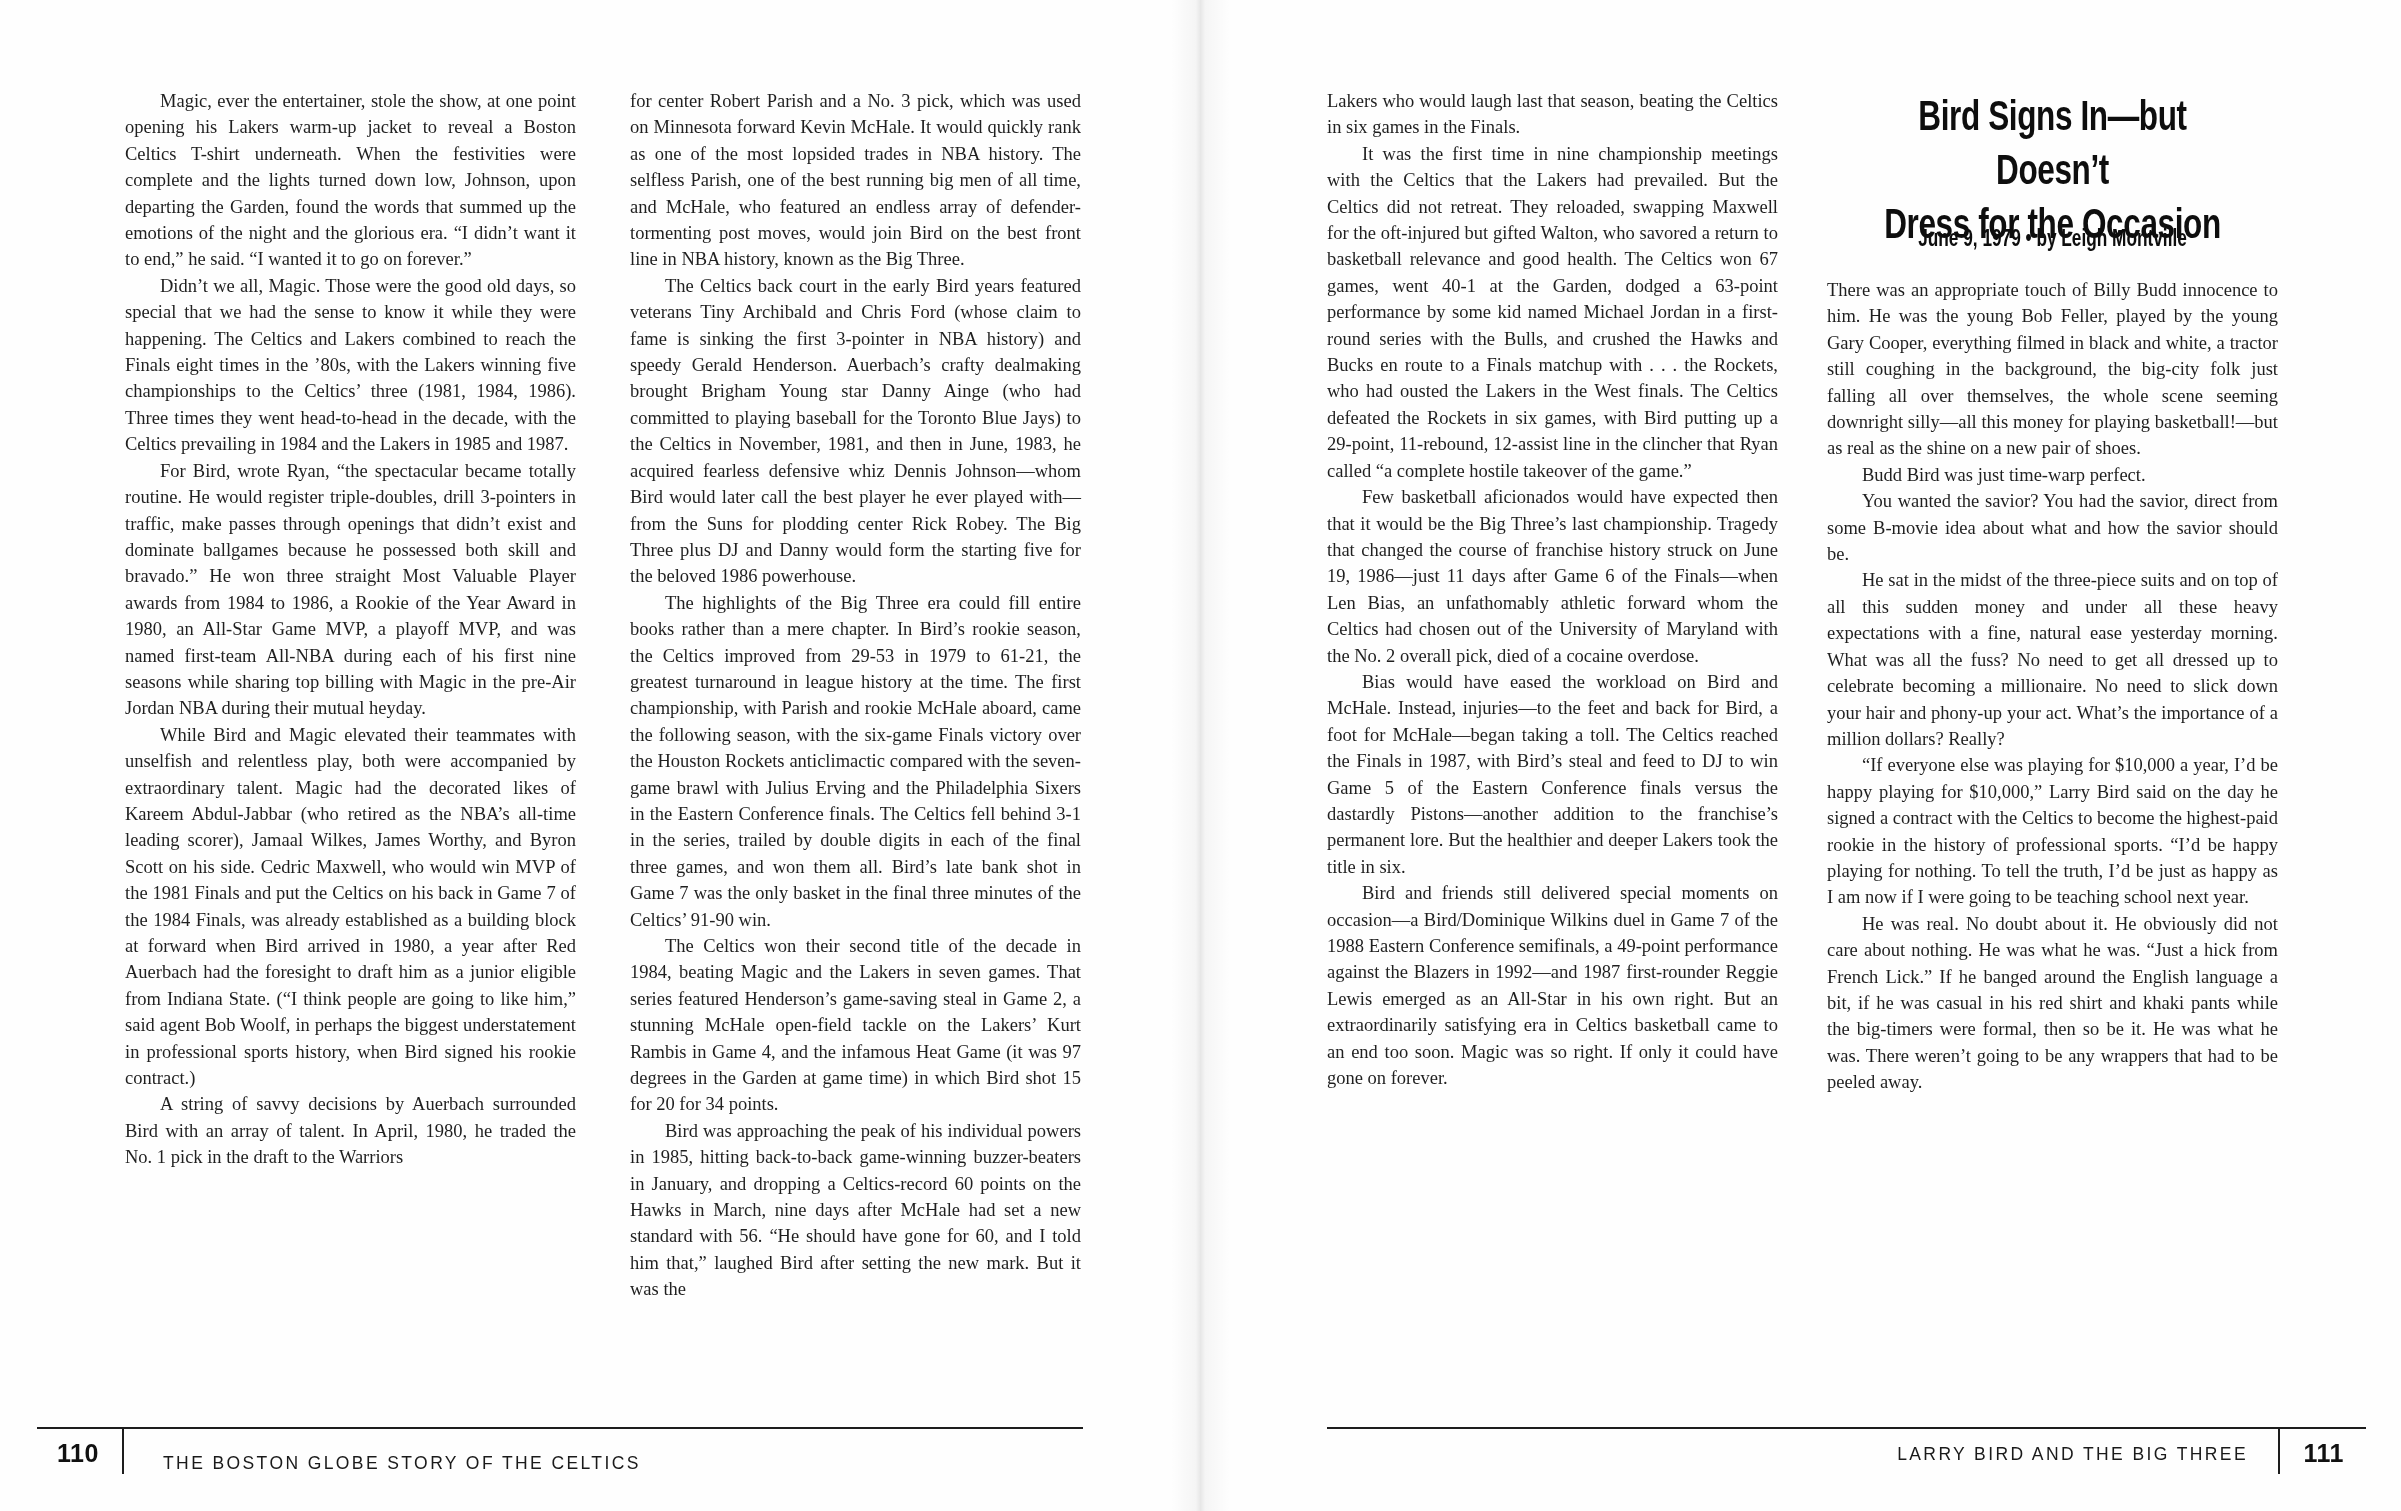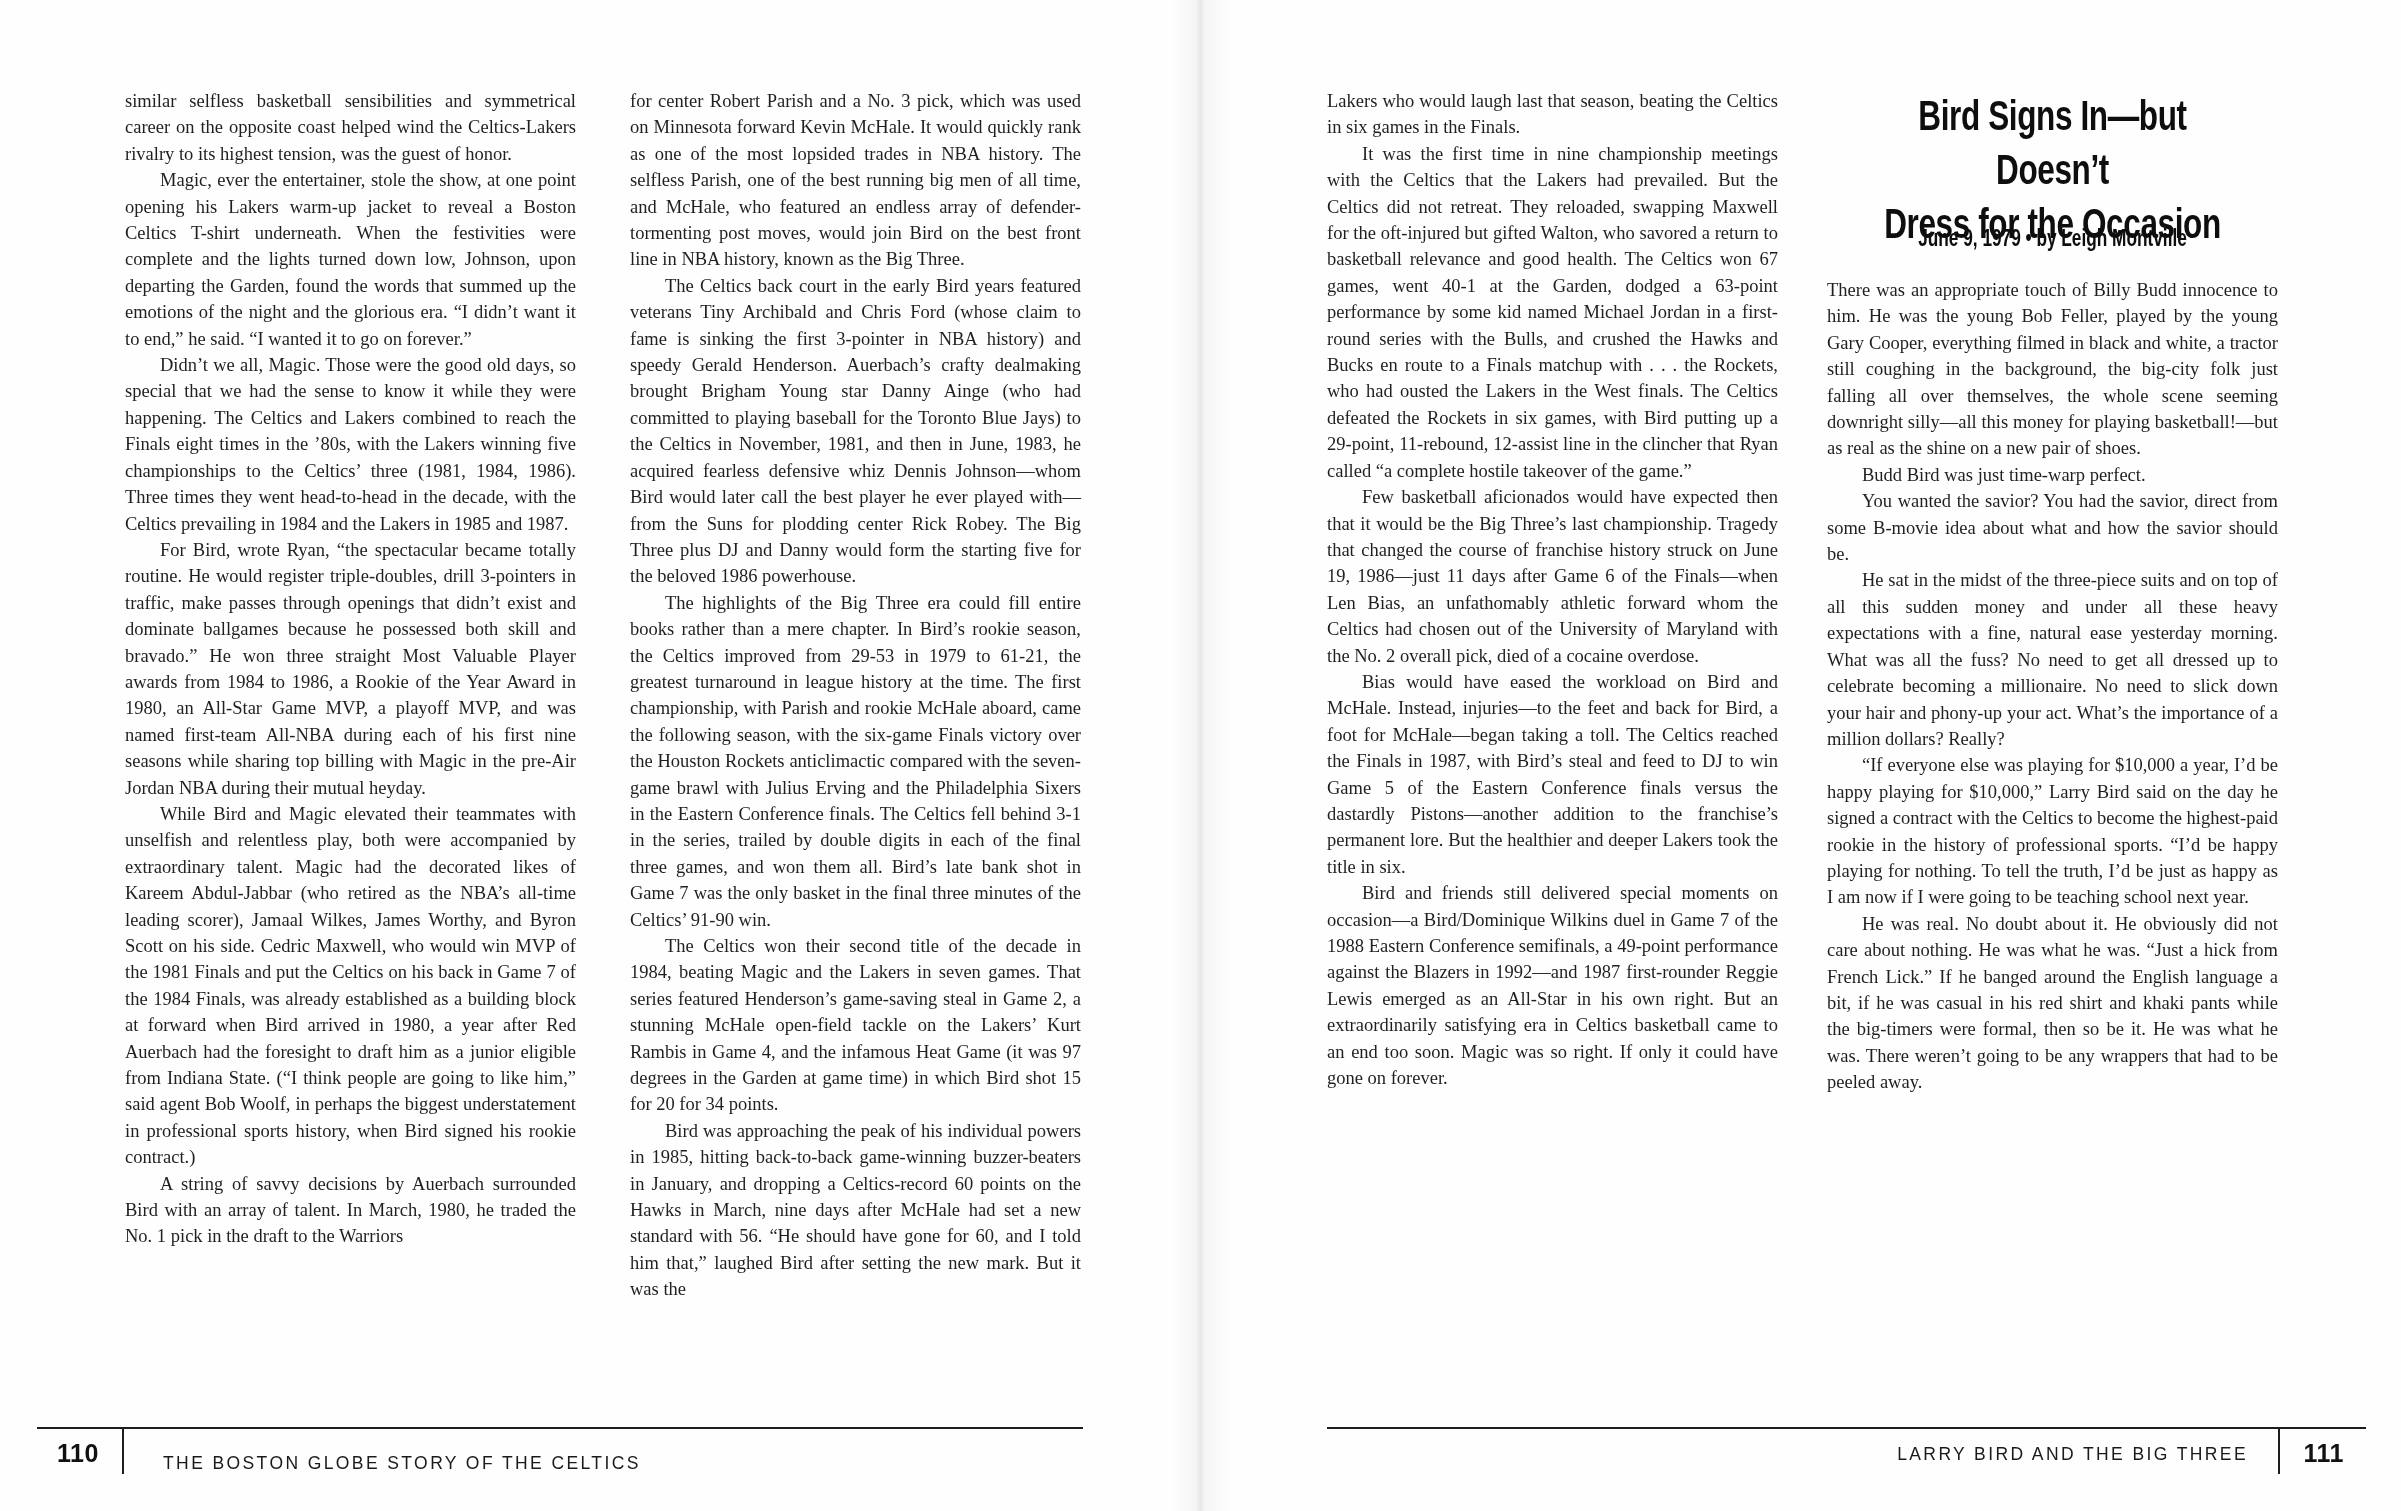--- a/index.html
+++ b/index.html
@@ -60,26 +60,25 @@
   .ft-left  { left:163px;margin-top:9px; }
   .ft-right { right:153px; }
 </style>
 </head>
 <body>
 
 <div class="spread">
 
   <div>
     <div class="col col-1">
-        <p class="para">similar selfless basketball sensibilities and symmetrical career on the opposite coast helped wind the Celtics-Lakers rivalry to its highest tension, was the guest of honor.</p>
         <p class="para indent">Magic, ever the entertainer, stole the show, at one point opening his Lakers warm-up jacket to reveal a Boston Celtics T-shirt underneath. When the festivities were complete and the lights turned down low, Johnson, upon departing the Garden, found the words that summed up the emotions of the night and the glorious era. “I didn’t want it to end,” he said. “I wanted it to go on forever.”</p>
         <p class="para indent">Didn’t we all, Magic. Those were the good old days, so special that we had the sense to know it while they were happening. The Celtics and Lakers combined to reach the Finals eight times in the ’80s, with the Lakers winning five championships to the Celtics’ three (1981, 1984, 1986). Three times they went head-to-head in the decade, with the Celtics prevailing in 1984 and the Lakers in 1985 and 1987.</p>
         <p class="para indent">For Bird, wrote Ryan, “the spectacular became totally routine. He would register triple-doubles, drill 3-pointers in traffic, make passes through openings that didn’t exist and dominate ballgames because he possessed both skill and bravado.” He won three straight Most Valuable Player awards from 1984 to 1986, a Rookie of the Year Award in 1980, an All-Star Game MVP, a playoff MVP, and was named first-team All-NBA during each of his first nine seasons while sharing top billing with Magic in the pre-Air Jordan NBA during their mutual heyday.</p>
         <p class="para indent">While Bird and Magic elevated their teammates with unselfish and relentless play, both were accompanied by extraordinary talent. Magic had the decorated likes of Kareem Abdul-Jabbar (who retired as the NBA’s all-time leading scorer), Jamaal Wilkes, James Worthy, and Byron Scott on his side. Cedric Maxwell, who would win MVP of the 1981 Finals and put the Celtics on his back in Game 7 of the 1984 Finals, was already established as a building block at forward when Bird arrived in 1980, a year after Red Auerbach had the foresight to draft him as a junior eligible from Indiana State. (“I think people are going to like him,” said agent Bob Woolf, in perhaps the biggest understatement in professional sports history, when Bird signed his rookie contract.)</p>
-        <p class="para indent">A string of savvy decisions by Auerbach surrounded Bird with an array of talent. In March, 1980, he traded the No. 1 pick in the draft to the Warriors</p>
+        <p class="para indent">A string of savvy decisions by Auerbach surrounded Bird with an array of talent. In April, 1980, he traded the No. 1 pick in the draft to the Warriors</p>
       </div>
     <div class="col col-2">
         <p class="para">for center Robert Parish and a No. 3 pick, which was used on Minnesota forward Kevin McHale. It would quickly rank as one of the most lopsided trades in NBA history. The selfless Parish, one of the best running big men of all time, and McHale, who featured an endless array of defender-tormenting post moves, would join Bird on the best front line in NBA history, known as the Big Three.</p>
         <p class="para indent">The Celtics back court in the early Bird years featured veterans Tiny Archibald and Chris Ford (whose claim to fame is sinking the first 3-pointer in NBA history) and speedy Gerald Henderson. Auerbach’s crafty dealmaking brought Brigham Young star Danny Ainge (who had committed to playing baseball for the Toronto Blue Jays) to the Celtics in November, 1981, and then in June, 1983, he acquired fearless defensive whiz Dennis Johnson—whom Bird would later call the best player he ever played with—from the Suns for plodding center Rick Robey. The Big Three plus DJ and Danny would form the starting five for the beloved 1986 powerhouse.</p>
         <p class="para indent">The highlights of the Big Three era could fill entire books rather than a mere chapter. In Bird’s rookie season, the Celtics improved from 29-53 in 1979 to 61-21, the greatest turnaround in league history at the time. The first championship, with Parish and rookie McHale aboard, came the following season, with the six-game Finals victory over the Houston Rockets anticlimactic compared with the seven-game brawl with Julius Erving and the Philadelphia Sixers in the Eastern Conference finals. The Celtics fell behind 3-1 in the series, trailed by double digits in each of the final three games, and won them all. Bird’s late bank shot in Game 7 was the only basket in the final three minutes of the Celtics’ 91-90 win.</p>
         <p class="para indent">The Celtics won their second title of the decade in 1984, beating Magic and the Lakers in seven games. That series featured Henderson’s game-saving steal in Game 2, a stunning McHale open-field tackle on the Lakers’ Kurt Rambis in Game 4, and the infamous Heat Game (it was 97 degrees in the Garden at game time) in which Bird shot 15 for 20 for 34 points.</p>
         <p class="para indent">Bird was approaching the peak of his individual powers in 1985, hitting back-to-back game-winning buzzer-beaters in January, and dropping a Celtics-record 60 points on the Hawks in March, nine days after McHale had set a new standard with 56. “He should have gone for 60, and I told him that,” laughed Bird after setting the new mark. But it was the</p>
       </div>
 
     <div class="footer-rule rule-left"></div>

